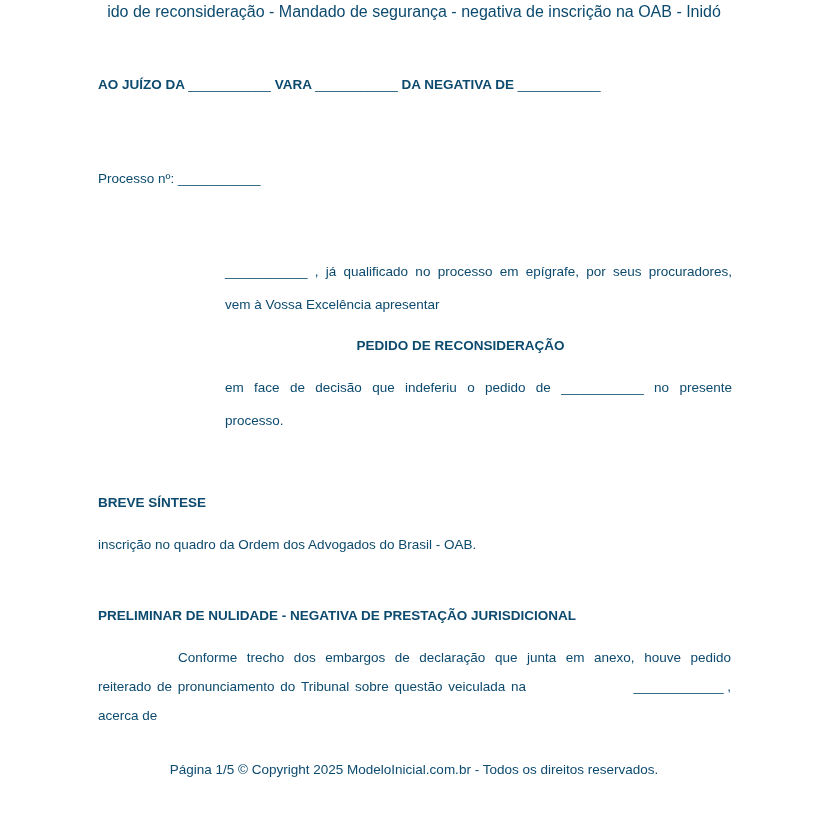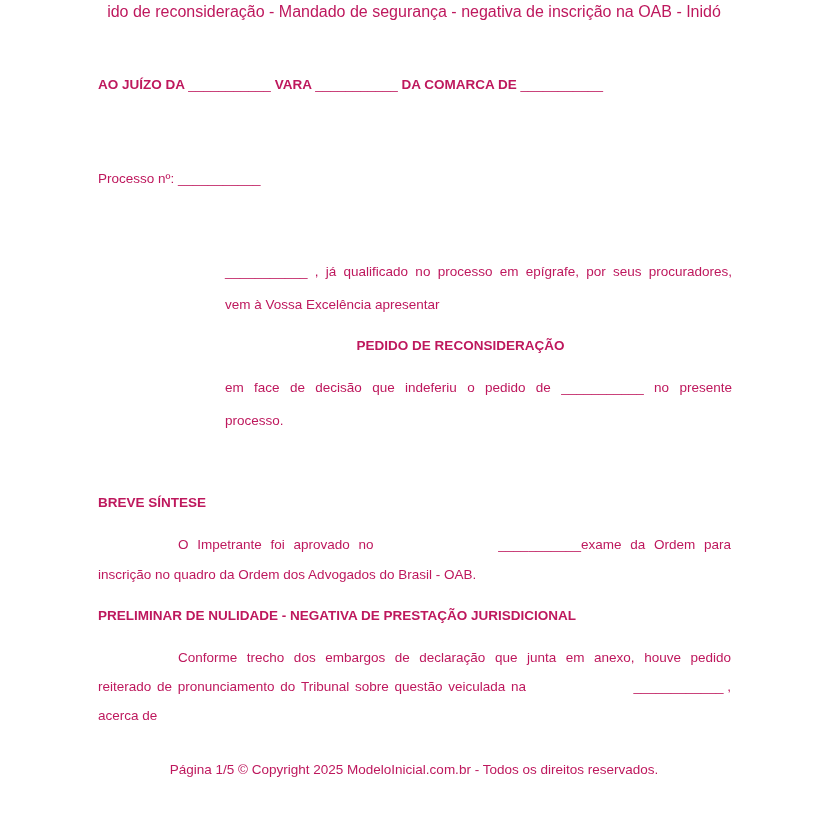--- a/index.html
+++ b/index.html
@@ -6,21 +6,21 @@
   html, body {
     margin: 0;
     padding: 0;
     background: #ffffff;
   }
   .doc {
     position: relative;
     width: 828px;
     height: 828px;
     background: #ffffff;
-    color: #be185d;
+    color: #0c4a6e;
     font-family: "Liberation Sans", sans-serif;
     font-size: 13.5px;
     overflow: hidden;
   }
   .abs { position: absolute; }
 
   .title-line {
     left: 0; top: 30; width: 828px; height: 24px;
     line-height: 24px; font-size: 16px;
     text-align: center; white-space: nowrap; overflow: hidden;
@@ -77,43 +77,39 @@
     line-height: 22px; text-align: center;
   }
 </style>
 </head>
 <body>
 
 <div class="doc">
 
   <div class="abs title-line">ido de reconsideração - Mandado de segurança - negativa de inscrição na OAB - Inidó</div>
 
-  <div class="abs addr-line"><span>AO JUÍZO DA</span> <span class="blank">___________</span> <span>VARA</span> <span class="blank">___________</span> <span>DA COMARCA DE</span> <span class="blank">___________</span></div>
+  <div class="abs addr-line"><span>AO JUÍZO DA</span> <span class="blank">___________</span> <span>VARA</span> <span class="blank">___________</span> <span>DA NEGATIVA DE</span> <span class="blank">___________</span></div>
 
   <div class="abs processo-line"><span>Processo nº:</span> <span class="blank">___________</span></div>
 
   <div class="abs para-indented p1">
     <div class="jl">___________ , já qualificado no processo em epígrafe, por seus procuradores,</div>
     <div>vem à Vossa Excelência apresentar</div>
   </div>
 
   <div class="abs heading-center">PEDIDO DE RECONSIDERAÇÃO</div>
 
   <div class="abs para-indented p2">
     <div class="jl">em face de decisão que indeferiu o pedido de ___________ no presente</div>
     <div>processo.</div>
   </div>
 
   <div class="abs heading-left h2">BREVE SÍNTESE</div>
 
   <div class="abs para-full p3">
-    <div class="split ind80">
-      <span class="ws5">O Impetrante foi aprovado no</span>
-      <span class="ws5">___________exame da Ordem para</span>
-    </div>
     <div>inscrição no quadro da Ordem dos Advogados do Brasil - OAB.</div>
   </div>
 
   <div class="abs heading-left h3">PRELIMINAR DE NULIDADE - NEGATIVA DE PRESTAÇÃO JURISDICIONAL</div>
 
   <div class="abs para-full p4">
     <div class="jl" style="text-indent:80px">Conforme trecho dos embargos de declaração que junta em anexo, houve pedido</div>
     <div class="split">
       <span class="ws2">reiterado de pronunciamento do Tribunal sobre questão veiculada na</span>
       <span>____________ ,</span>

